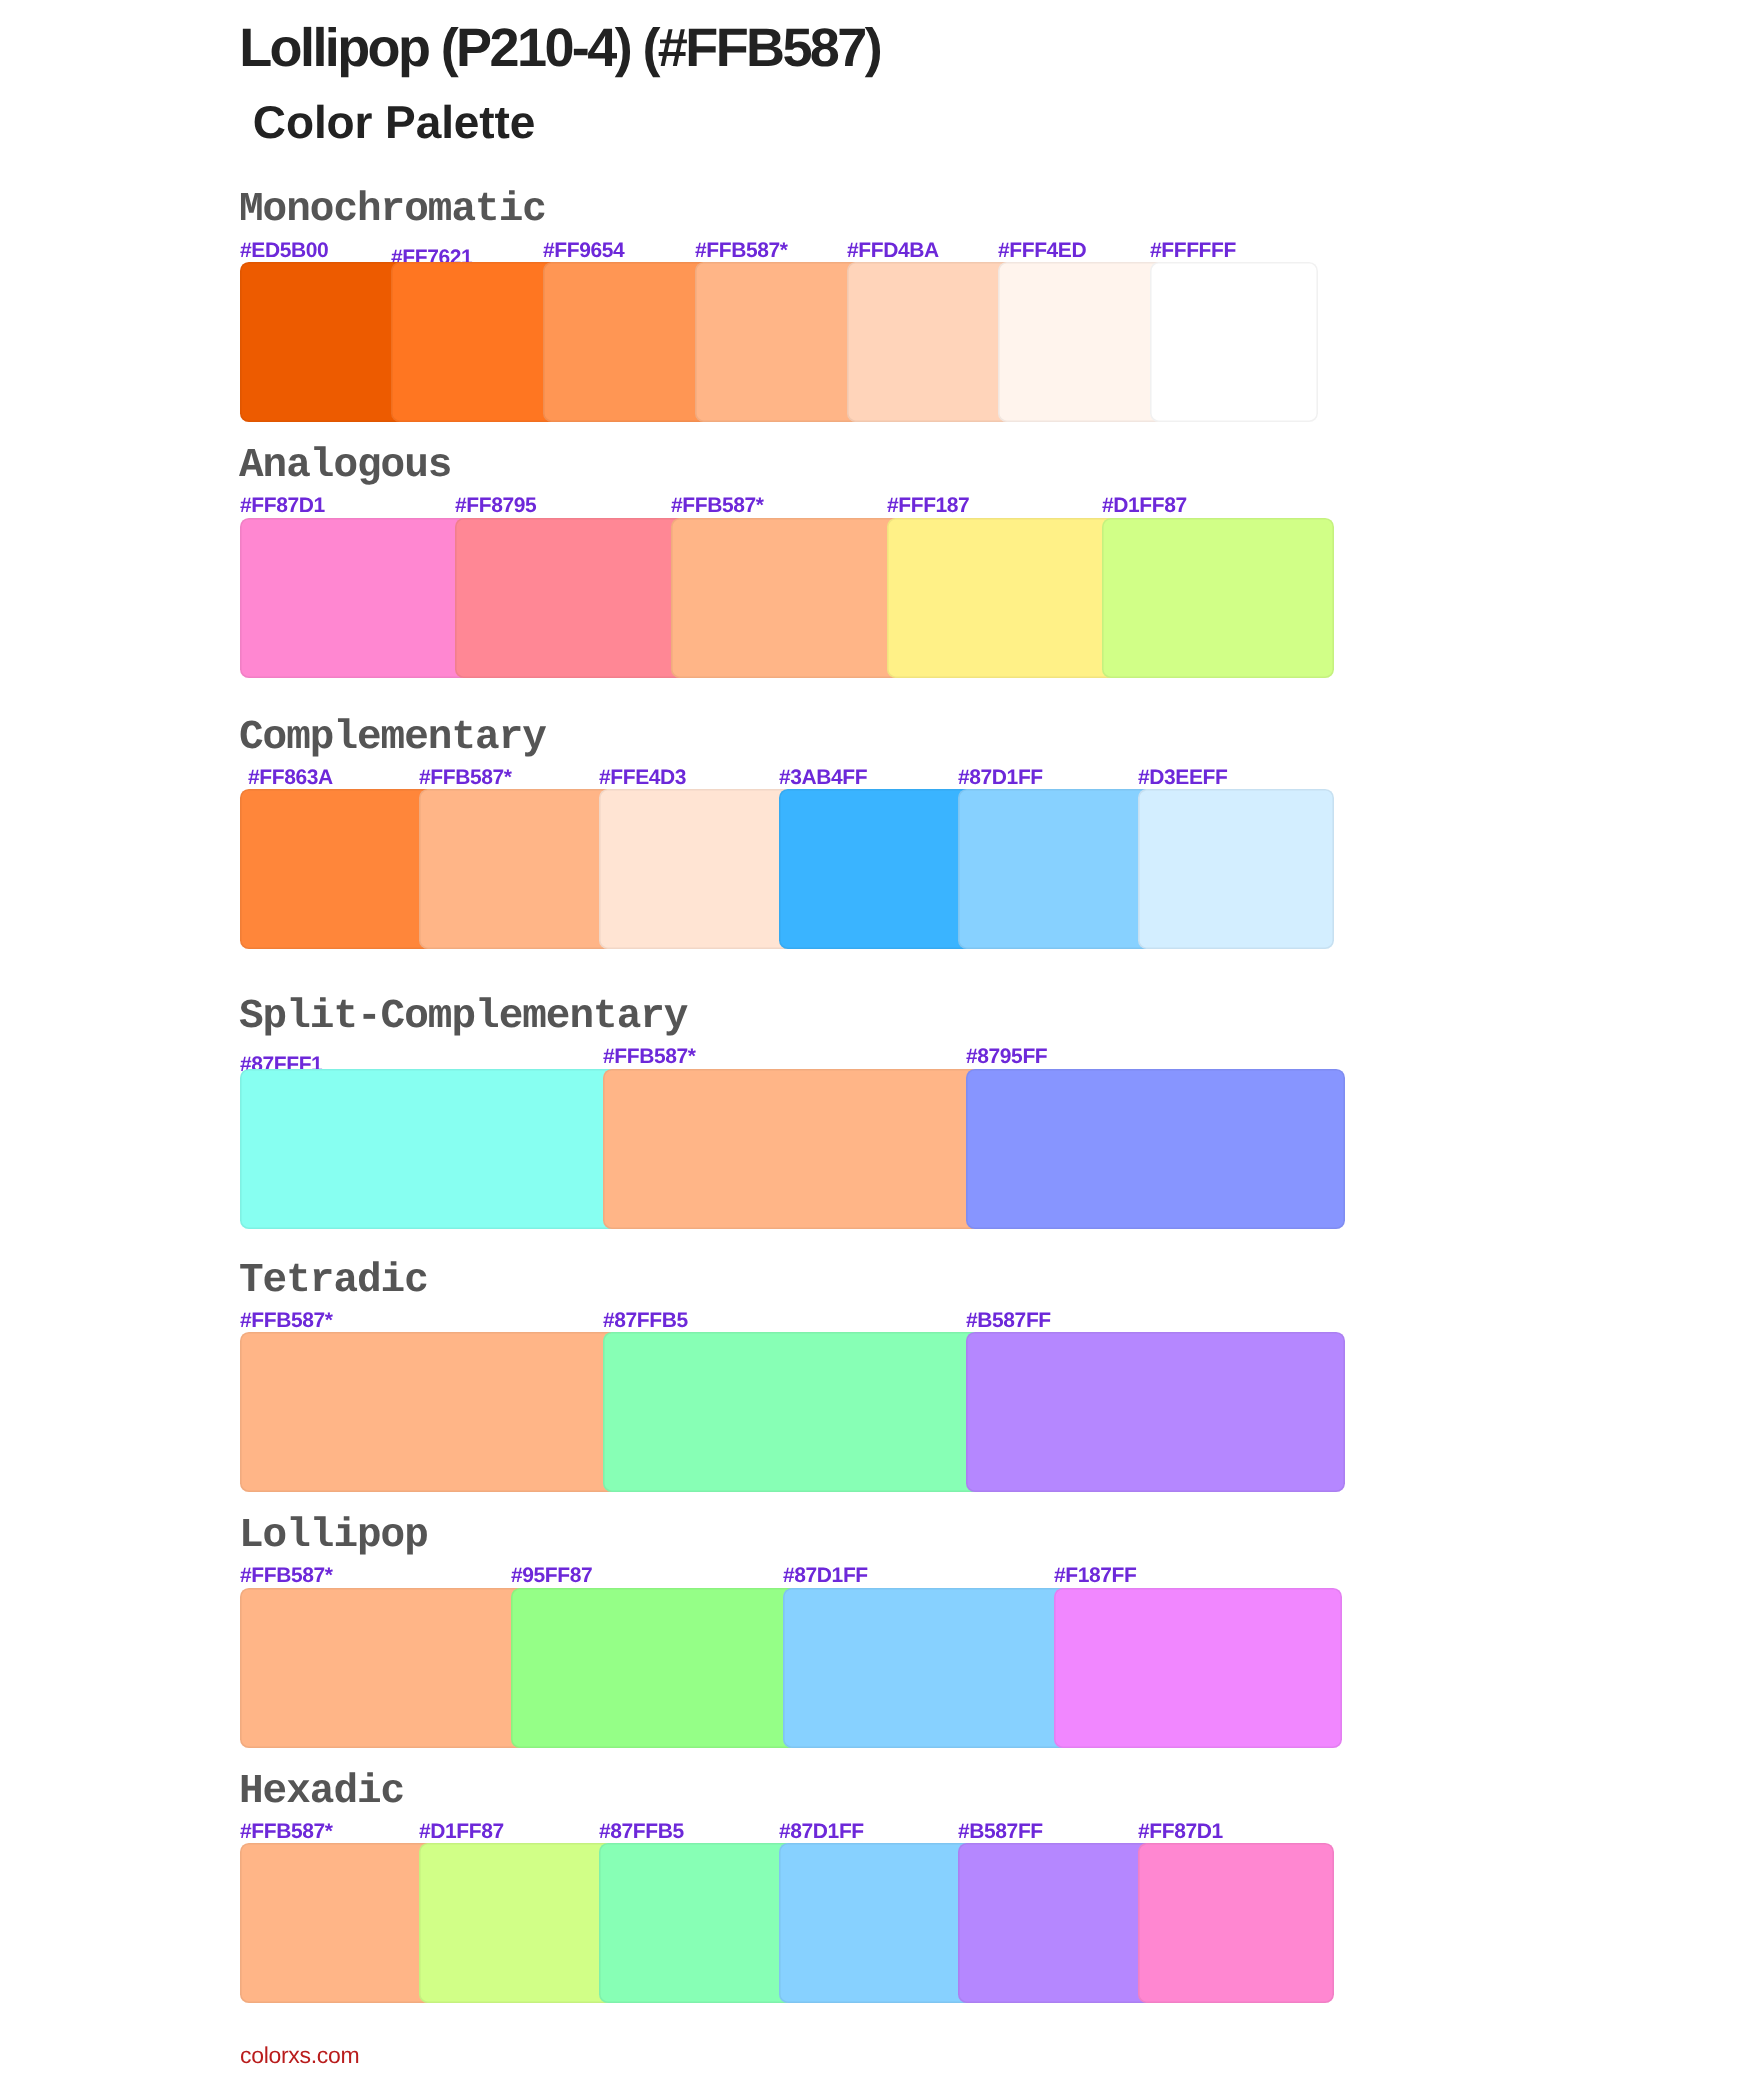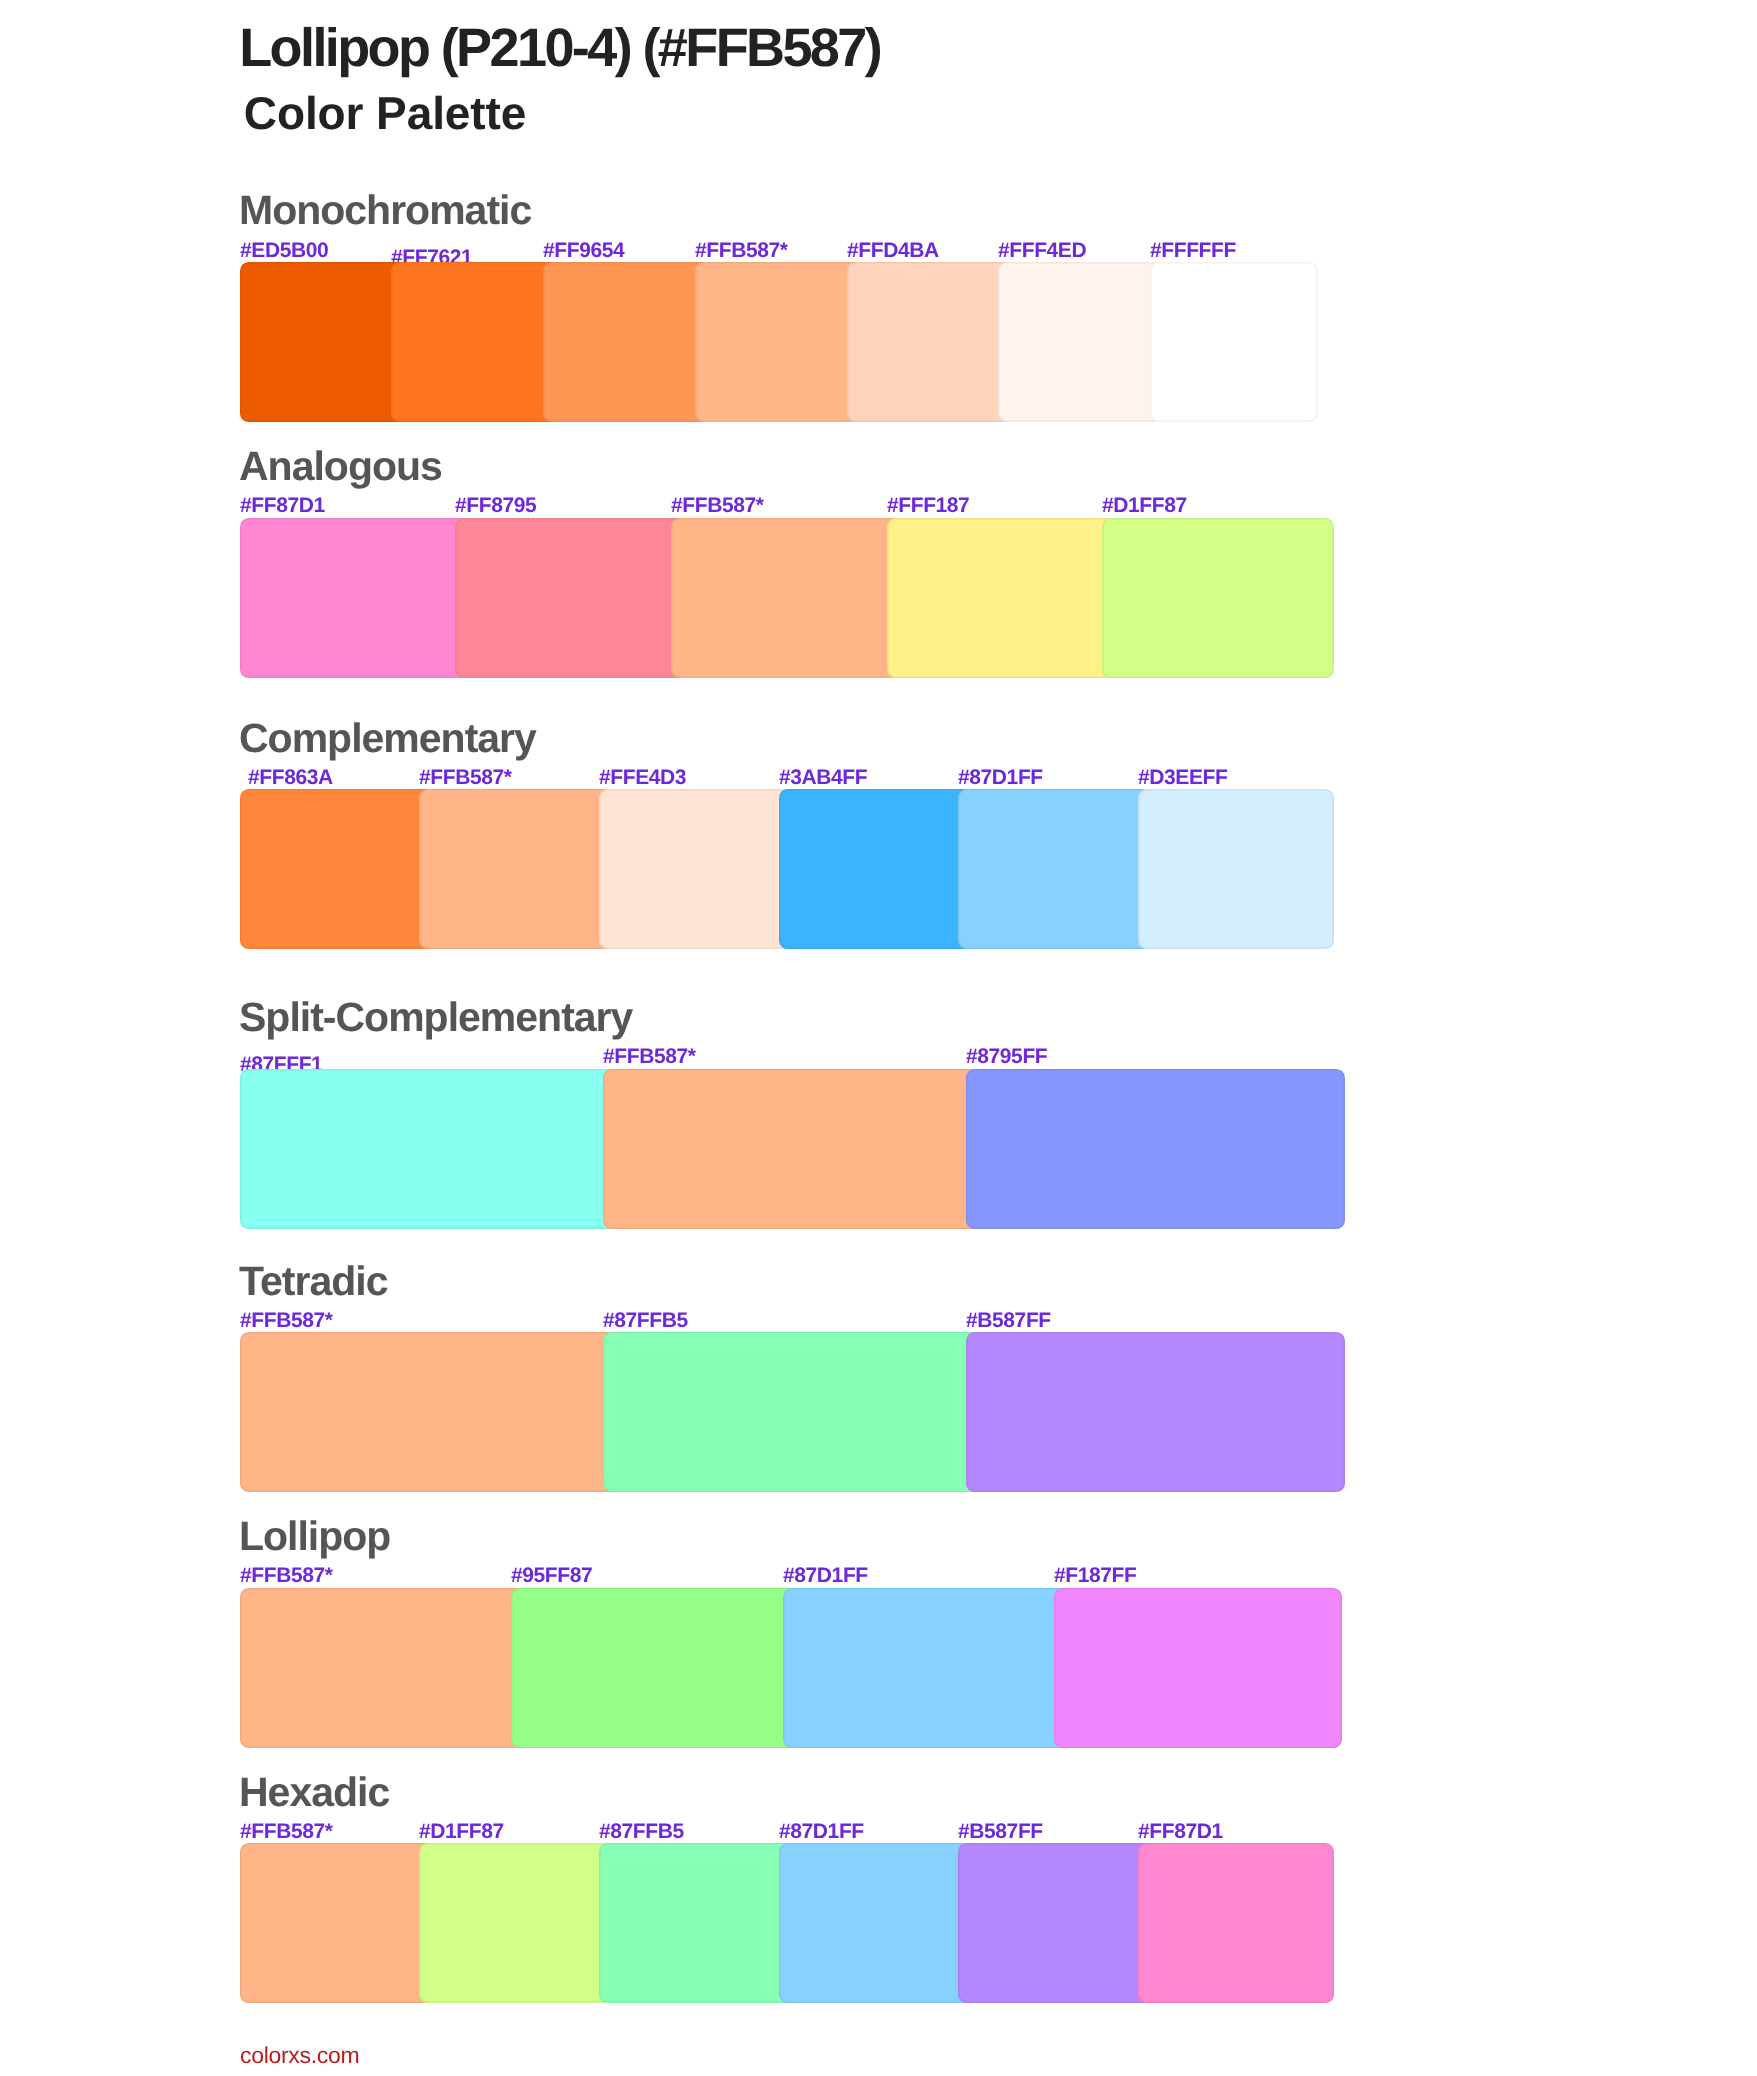--- a/index.html
+++ b/index.html
@@ -18,30 +18,30 @@
   }
 
   .title-block { position: absolute; left: 240px; top: 0px; }
   .main-title {
     position: absolute; left: -0.8px; top: 29px; margin: 0;
     font-family: "Liberation Sans", sans-serif;
     font-size: 54px; line-height: 38px; font-weight: 700;
     color: #222222; letter-spacing: -2.6px; white-space: nowrap;
   }
   .sub-title {
-    position: absolute; left: 0.8px; top: 94px; margin: 3px;
+    position: absolute; left: 0.8px; top: 94px; margin: 12px;
     font-family: "Liberation Sans", sans-serif;
     font-size: 46px; line-height: 32px; font-weight: 700;
     color: #222222; letter-spacing: -0.1px; white-space: nowrap;
   }
 
   .section { position: absolute; left: 0; top: 0; width: 1757px; }
   .section-title {
     position: absolute; left: 239px; margin: 0;
-    font-family: Liberation Sans, sans-serif;
+    font-family: Liberation Mono, monospace;
     font-size: 41px; font-weight: 700;
     color: #555555; line-height: 28px; letter-spacing: -1px; white-space: nowrap;
   }
   .swatch-label {
     position: absolute; font-size: 21px; font-weight: 700; color: #6d28d9;
     font-family: "Liberation Sans", sans-serif; white-space: nowrap;
     line-height: 14.4px; letter-spacing: -0.4px;
   }
   .swatch {
     position: absolute; height: 160px; border-radius: 8.8px;

